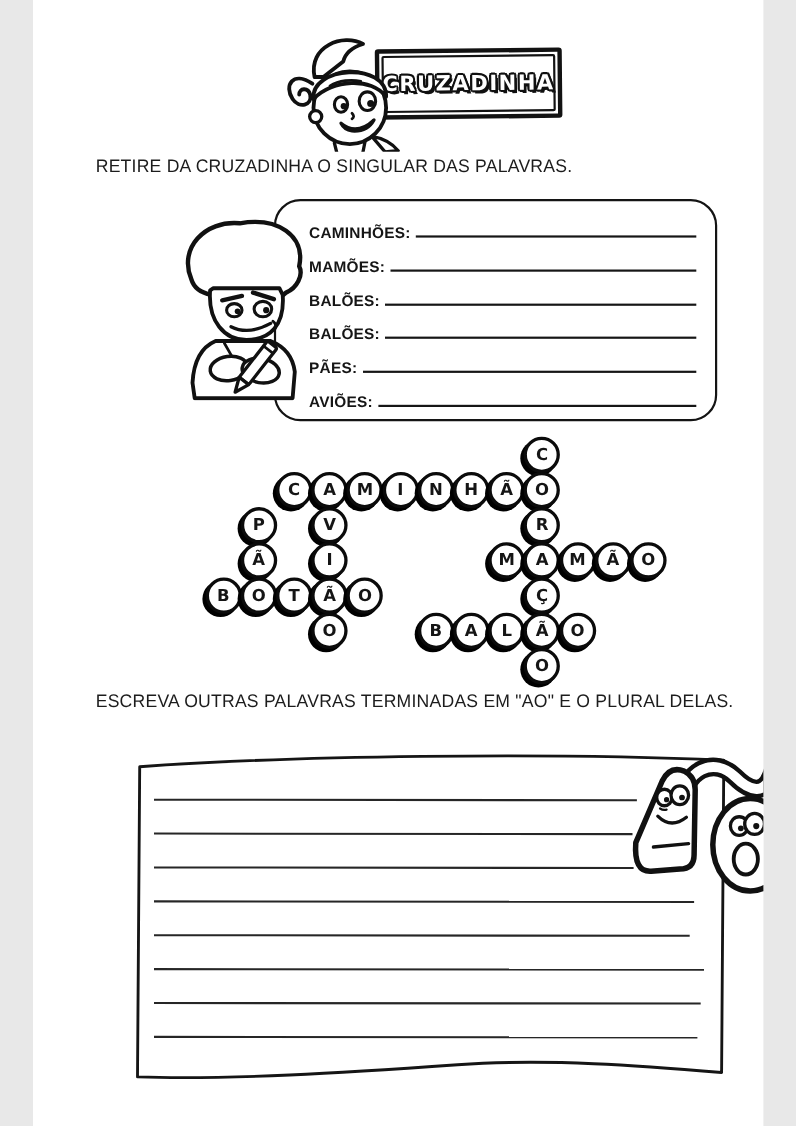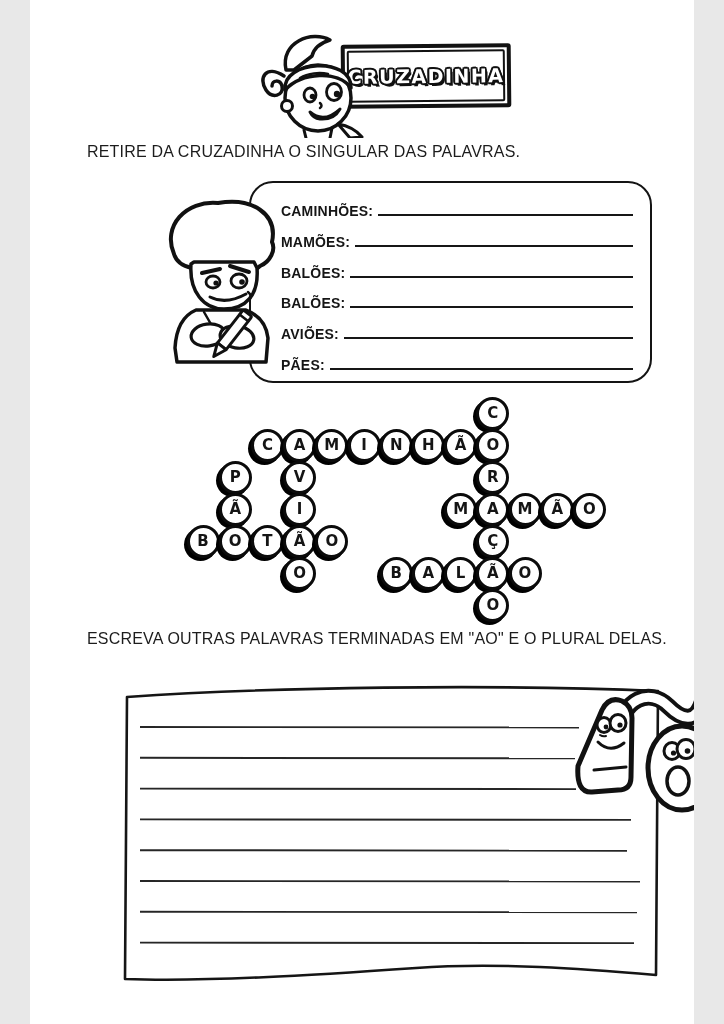--- a/index.html
+++ b/index.html
@@ -97,25 +97,25 @@
       </div>
       <div class="word-row">
         <span class="word-label">BALÕES:</span>
         <span class="word-line"></span>
       </div>
       <div class="word-row">
         <span class="word-label">BALÕES:</span>
         <span class="word-line"></span>
       </div>
       <div class="word-row">
+        <span class="word-label">PÃES:</span>
+        <span class="word-line"></span>
+      </div>
+      <div class="word-row">
         <span class="word-label">AVIÕES:</span>
-        <span class="word-line"></span>
-      </div>
-      <div class="word-row">
-        <span class="word-label">PÃES:</span>
         <span class="word-line"></span>
       </div>
     </div>
   </div>
 
   <svg class="boy" width="124" height="172" viewBox="0 0 124 172">
     <g stroke="#111" fill="#fff" stroke-linecap="round" stroke-linejoin="round">
 
       <path stroke-width="4" d="M14,62 C2,34 26,8 58,11 C92,5 118,22 112,50
                C116,58 110,70 100,74 C96,78 90,80 84,79 L32,76 C22,74 16,69 14,62 Z"></path>

